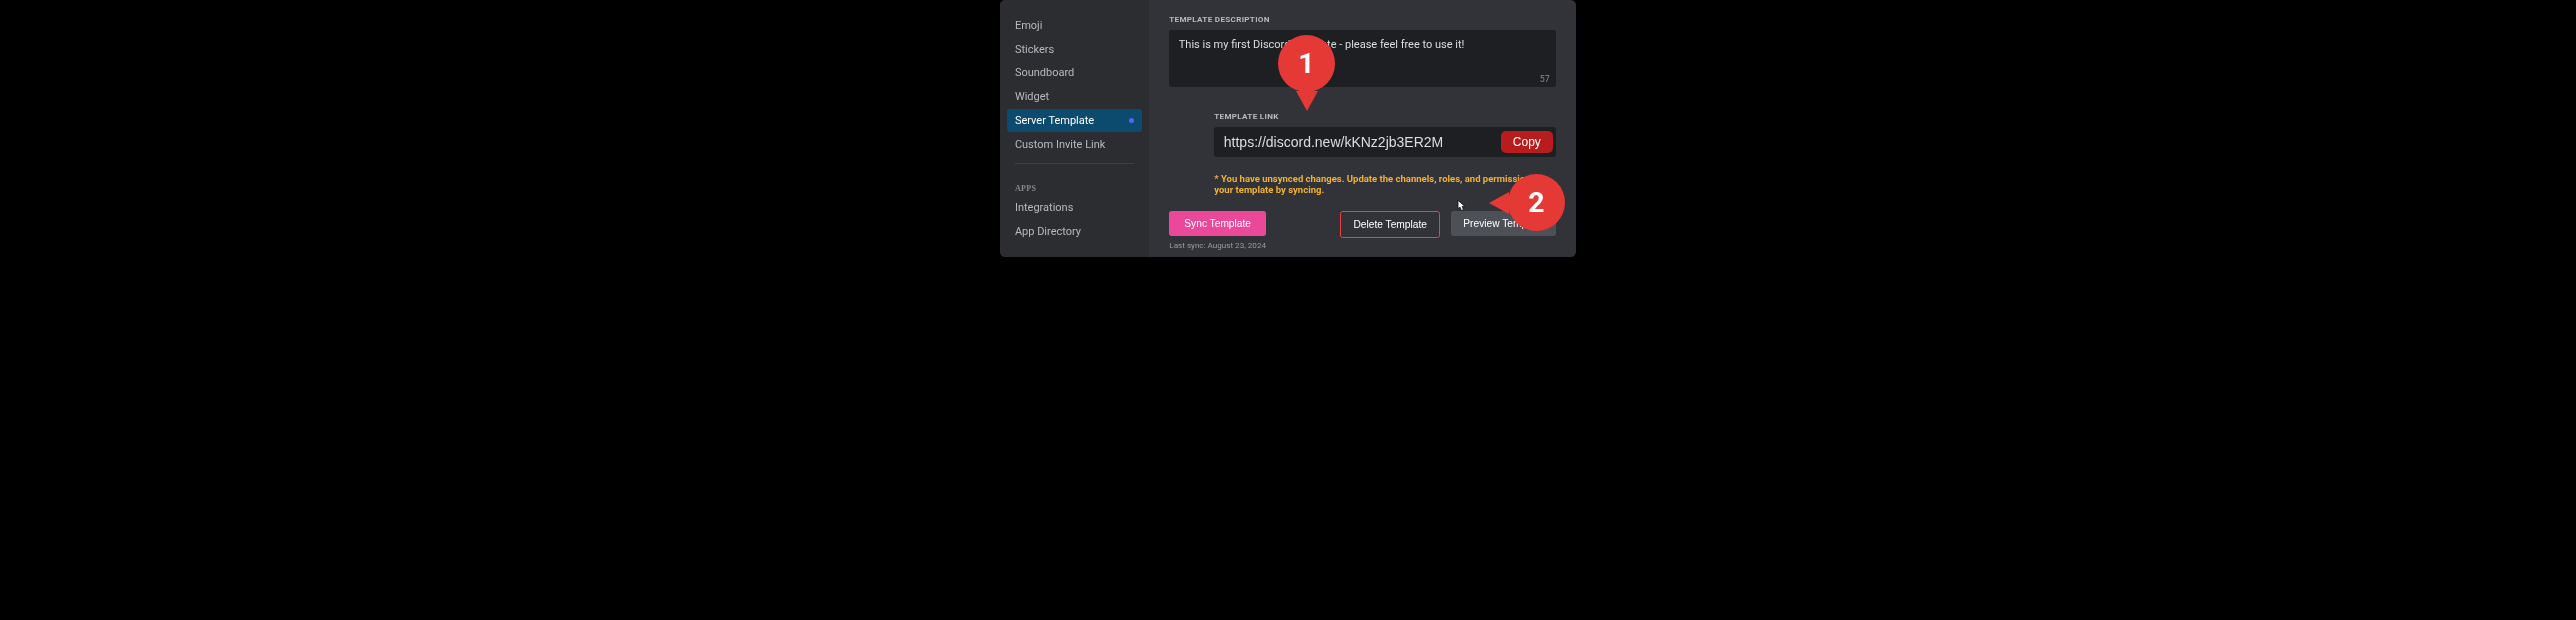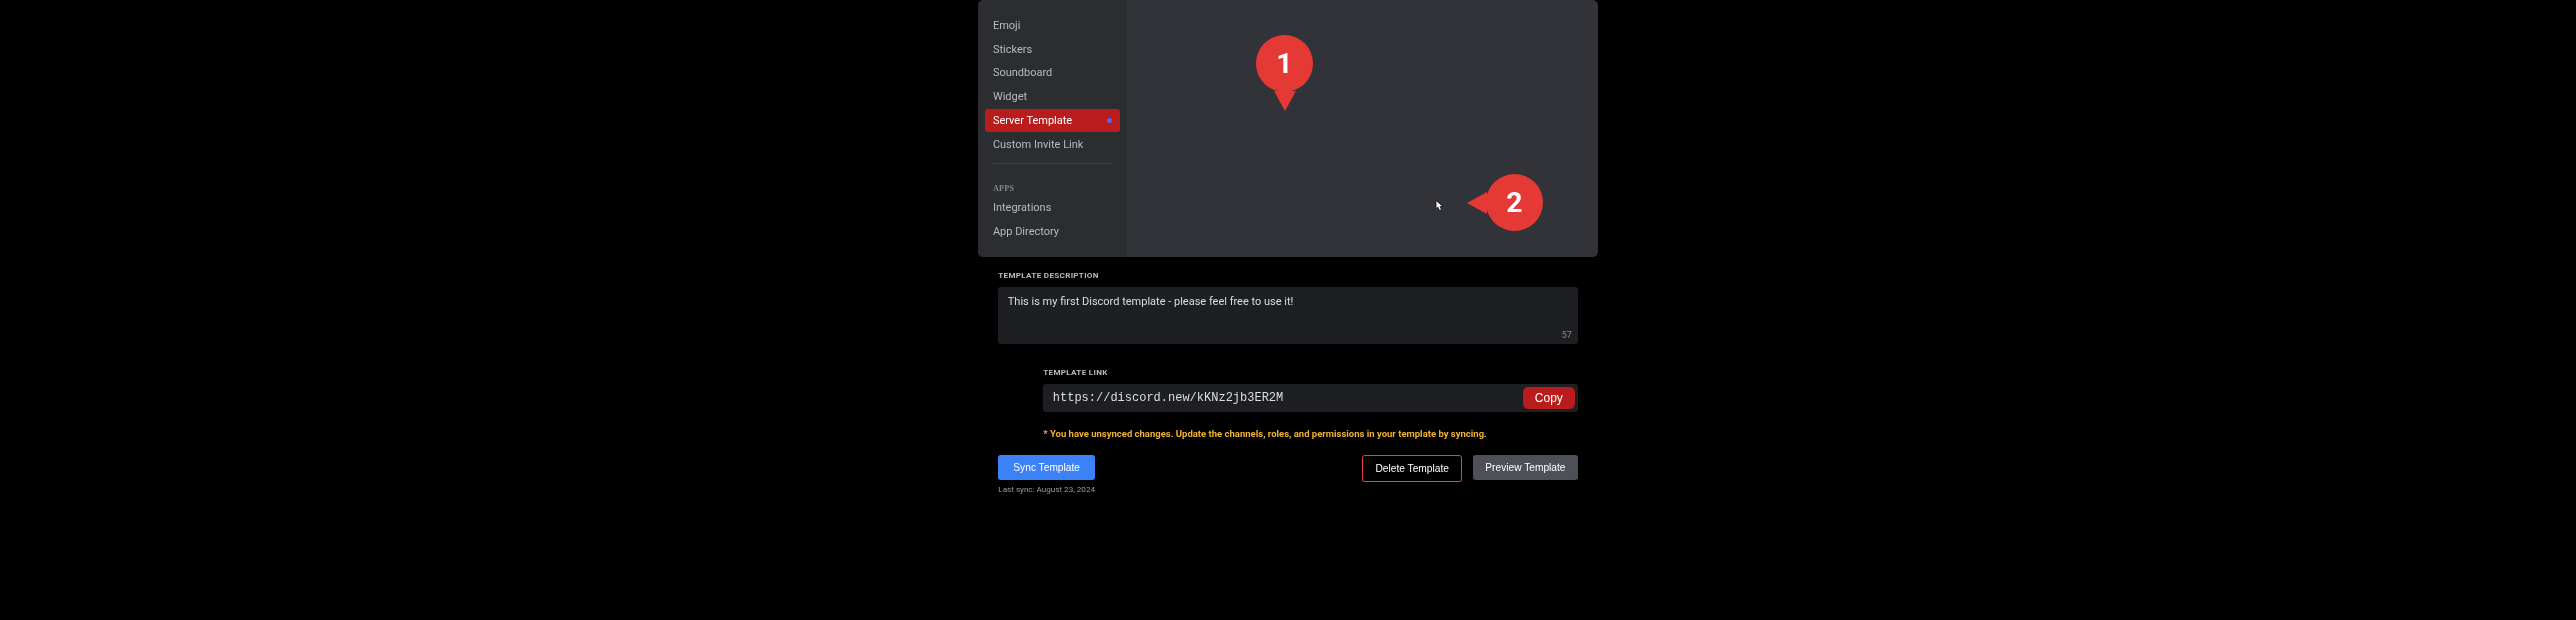--- a/index.html
+++ b/index.html
@@ -9,49 +9,48 @@
       color: #dcddde;
       display: flex;
       justify-content: center;
       padding: 0;
       width: 2576px;
       height: 620px;
       overflow: hidden;
     }
     .panel {
       background: #313338;
-      width: 620px;
+      width: 576px;
       height: 257px;
       border-radius: 5.4px;
       display: flex;
       position: relative;
       margin-top: 0;
       overflow: visible;
-      flex-direction: column;
     }
     .sidebar {
       width: 149px;
       padding: 13.5px 6.8px;
       background: #2b2d31;
       border-radius: 5.4px 0 0 5.4px;
       display: flex;
       flex-direction: column;
     }
     .sidebar-item {
       padding: 5.4px 8.1px;
       border-radius: 2.7px;
       color: #b5bac1;
       font-size: 11px;
       cursor: pointer;
       display: flex;
       align-items: center;
       justify-content: space-between;
     }
     .sidebar-item.active {
-      background: #b91c1c;
+      background: #0c4a6e;
       color: #fff;
     }
     .sidebar-heading {
       font-size: 8.1px;
       font-weight: 700;
       color: #87898c;
       letter-spacing: 0.3px;
       padding: 5.4px 8.1px 2.7px;
       margin-top: 8.1px;
       font-family: Liberation Serif, serif;
@@ -112,24 +111,24 @@
       background: #1e1f22;
       border-radius: 2.7px;
       align-items: center;
       padding-right: 2.7px;
     }
     .link-input {
       flex: 1;
       background: transparent;
       border: none;
       color: #dbdee1;
-      font-size: 12px;
+      font-size: 14px;
       padding: 6.8px 9.5px;
       outline: none;
-      font-family: Liberation Mono, monospace;
+      font-family: Liberation Sans, sans-serif;
     }
     .copy-btn {
       background: #b91c1c;
       color: #fff;
       border: none;
       border-radius: 5px;
       padding: 4.1px 12.2px;
       font-size: 12px;
       cursor: pointer;
       font-weight: 500;
@@ -151,21 +150,21 @@
       flex-direction: column;
     }
     .btn {
       font-size: 10.2px;
       padding: 6.8px 12.2px;
       border-radius: 2.7px;
       cursor: pointer;
       border: none;
       font-weight: 500;
     }
-    .btn-primary { background: #3b82f6; color: #fff; }
+    .btn-primary { background: #ec4899; color: #fff; }
     .btn-danger-outline { background: transparent; color: #fff; border: 0.7px solid #ed4245; }
     .btn-secondary { background: #4e5058; color: #fff; }
     .last-sync {
       font-size: 8.1px;
       color: #9a9ca1;
       margin-top: 4.1px;
     }
     .spacer { flex: 1; }
 
     

